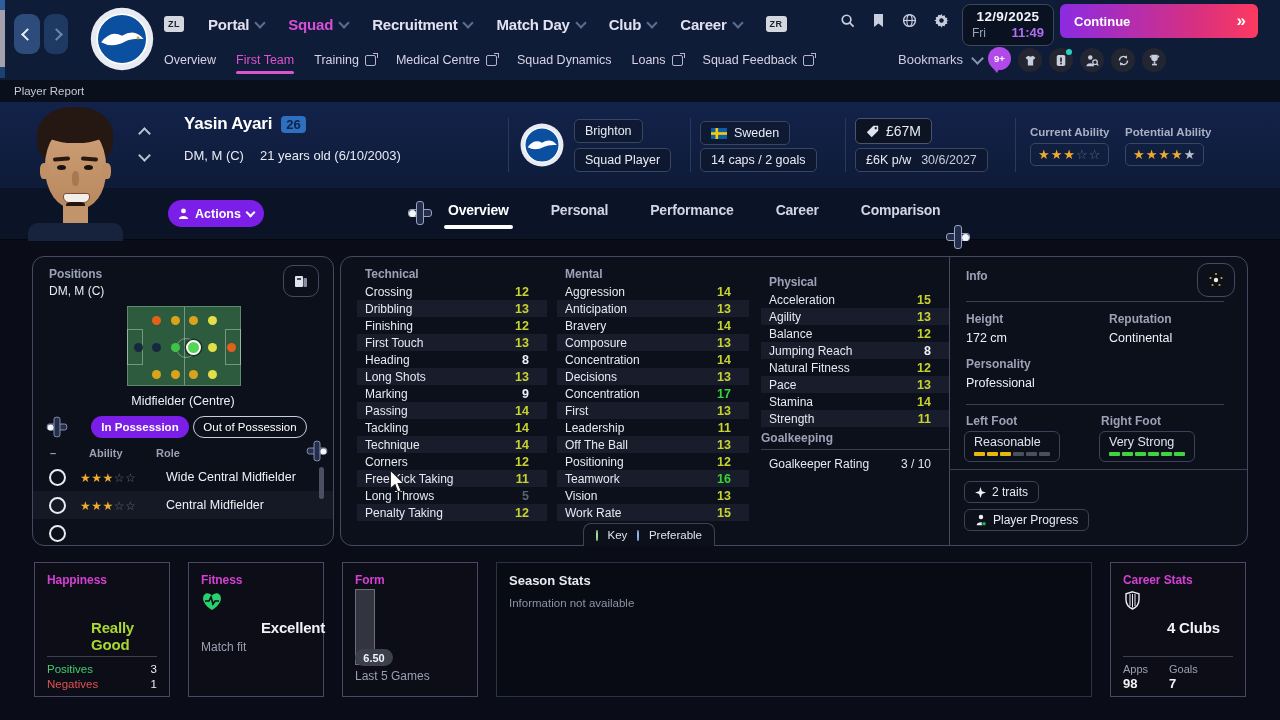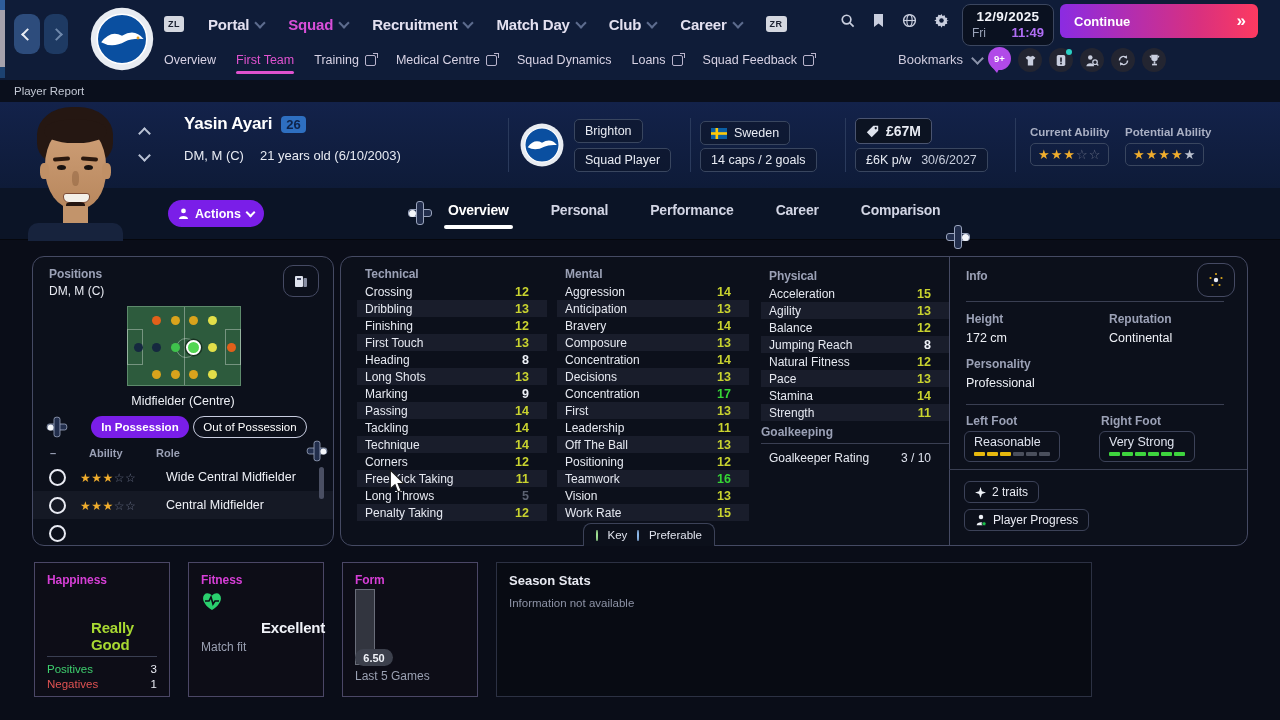--- a/index.html
+++ b/index.html
@@ -43,21 +43,21 @@
     display:flex;align-items:center;justify-content:center;margin-top:-3px;}
   .bubble::after{content:"";position:absolute;left:4px;bottom:-3px;width:0;height:0;border-left:5px solid transparent;border-right:3px solid transparent;border-top:6px solid #b14ae8;}
   
   #breadcrumb{position:absolute;left:0;top:80px;width:1280px;height:22px;background:#0a0f1c;font-size:11.5px;color:#c3c8d4;line-height:22px;padding-left:14px;box-sizing:border-box;}
   
   #pheader{position:absolute;left:0;top:102px;width:1280px;height:86px;background:linear-gradient(180deg,#13224a,#0e1b38);}
   #tabrow{position:absolute;left:0;top:188px;width:1280px;height:52px;background:#0b1426;border-bottom:1px solid #05070d;box-sizing:border-box;}
   .vdiv{position:absolute;width:1px;background:#2a3a5c;}
   .hbox{position:absolute;border:1px solid #39465f;border-radius:5px;background:rgba(13,20,38,.55);display:flex;align-items:center;gap:7px;
     padding:0 10px;height:24px;box-sizing:border-box;font-size:12.5px;color:#e8ebf3;white-space:nowrap;}
-  .valbox{height:26px;border-color:#4a5470;background:#0c1322;font-size:14px;font-weight:bold;}
+  .valbox{height:26px;border-color:#4a5470;background:#0c1322;font-size:14px;font-weight:normal;}
   .ability-label{position:absolute;font-size:11.5px;font-weight:bold;color:#aab0c4;}
   .starbox{position:absolute;border:1px solid #39465f;border-radius:5px;height:23px;display:flex;align-items:center;padding:0 7px;box-sizing:border-box;}
   .star{font-size:13px;letter-spacing:1px;}
   .star.gold{color:#f0ad2d;} .star.empty{color:#646b80;} .star.silver{color:#bcc2cf;}
   .numbadge{background:#2e6fc0;color:#0e2348;font-weight:bold;font-size:13px;border-radius:4px;padding:1px 5px;margin-left:9px;}
   
   #photo{position:absolute;left:20px;top:105px;width:110px;height:135px;z-index:6;}
   #photo *{position:absolute;}
   .hair{left:17px;top:2px;width:76px;height:60px;background:#251712;border-radius:46% 46% 40% 40%;}
   .face{left:25px;top:20px;width:61px;height:84px;background:linear-gradient(180deg,#cfa078,#b8875d);border-radius:48% 48% 44% 48%;}
@@ -587,21 +587,21 @@
         </div>
         <div class="attr-row">
           <span>Vision</span>
           <span class="attr-val" style="color: rgb(201, 211, 47);">13</span>
         </div>
         <div class="attr-row stripe">
           <span>Work Rate</span>
           <span class="attr-val" style="color: rgb(201, 211, 47);">15</span>
         </div>
       </div>
-    <div class="abs" style="left:420px;top:8px;width:188px" id="col-phys">
+    <div class="abs" style="left:420px;top:14px;width:188px" id="col-phys">
         <div class="coltitle" style="height: 20px; padding: 4px 0px 0px 8px; box-sizing: border-box;">Physical</div>
         <div class="attr-row">
           <span>Acceleration</span>
           <span class="attr-val" style="color: rgb(201, 211, 47);">15</span>
         </div>
         <div class="attr-row stripe">
           <span>Agility</span>
           <span class="attr-val" style="color: rgb(201, 211, 47);">13</span>
         </div>
         <div class="attr-row">
@@ -741,14 +741,29 @@
     <div class="formbar"></div>
     <div class="formpill">6.50</div>
     <div class="abs subtext" style="left:12px;top:106px">Last 5 Games</div>
   </div>
 
   <div class="bcard" style="left:496px;width:596px;border-color:#2c3143;background:#080b13">
     <div style="font-size:13px;font-weight:bold;color:#e8eaf2">Season Stats</div>
     <div class="abs" style="left:12px;top:34px;font-size:11.5px;color:#8d93a6">Information not available</div>
   </div>
 
+  <div class="bcard" style="left:1110px;width:136px">
+    <div class="btitle">Career Stats</div>
+    <svg class="abs" style="left:14px;top:28px" width="15" height="19" viewBox="0 0 15 19">
+      <path d="M7.5 0.8 L14 2.8 V8.5 C14 13 11 16.5 7.5 18 C4 16.5 1 13 1 8.5 V2.8 Z" fill="none" stroke="#e8eaf2" stroke-width="1.4"></path>
+      <line x1="5" y1="3" x2="5" y2="15" stroke="#e8eaf2" stroke-width="1"></line>
+      <line x1="7.5" y1="3" x2="7.5" y2="16.5" stroke="#e8eaf2" stroke-width="1"></line>
+      <line x1="10" y1="3" x2="10" y2="15" stroke="#e8eaf2" stroke-width="1"></line>
+    </svg>
+    <div class="abs bigval" style="left:12px;top:56px">4 Clubs</div>
+    <div class="bdivider" style="top:93px"></div>
+    <div class="abs subtext" style="left:12px;top:100px;font-size:11px">Apps</div>
+    <div class="abs subtext" style="left:58px;top:100px;font-size:11px">Goals</div>
+    <div class="abs" style="left:12px;top:113px;font-size:13px;font-weight:bold;color:#f0f2f8">98</div>
+    <div class="abs" style="left:58px;top:113px;font-size:13px;font-weight:bold;color:#f0f2f8">7</div>
+  </div>
 
 </div>
 
 </body></html>

